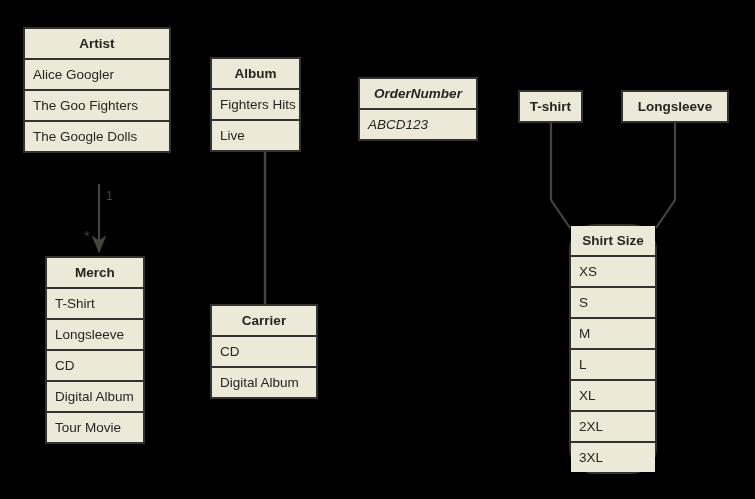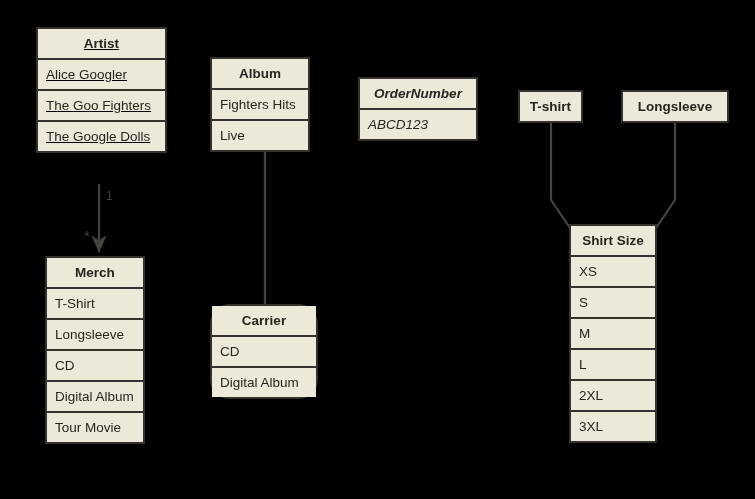--- a/index.html
+++ b/index.html
@@ -89,28 +89,28 @@
     <line x1="265" y1="149" x2="265" y2="306" stroke="#46443E" stroke-width="2.4"></line>
 
     <polyline points="551,120 551,200 570,228" fill="none" stroke="#46443E" stroke-width="2.2"></polyline>
 
     <polyline points="675,120 675,200 656,228" fill="none" stroke="#46443E" stroke-width="2.2"></polyline>
   </svg>
 
   <div class="mult-label" style="left:106px; top:190px;">1</div>
   <div class="mult-label star" style="left:84px; top:228px;">*</div>
 
-  <div class="entity" style="left:36px; top:27px; width:131px;text-decoration:underline;">
+  <div class="entity" style="left:23px; top:27px; width:148px;">
     <div class="entity-title">Artist</div>
     <div class="entity-row">Alice Googler</div>
     <div class="entity-row">The Goo Fighters</div>
     <div class="entity-row">The Google Dolls</div>
   </div>
 
-  <div class="entity" style="left:210px; top:57px; width:100px;">
+  <div class="entity" style="left:210px; top:57px; width:91px;">
     <div class="entity-title">Album</div>
     <div class="entity-row">Fighters Hits</div>
     <div class="entity-row">Live</div>
   </div>
 
   <div class="entity" style="left:358px; top:77px; width:120px;font-style:italic;">
     <div class="entity-title">OrderNumber</div>
     <div class="entity-row">ABCD123</div>
   </div>
 
@@ -124,29 +124,30 @@
 
   <div class="entity" style="left:45px; top:256px; width:100px;">
     <div class="entity-title">Merch</div>
     <div class="entity-row">T-Shirt</div>
     <div class="entity-row">Longsleeve</div>
     <div class="entity-row">CD</div>
     <div class="entity-row">Digital Album</div>
     <div class="entity-row">Tour Movie</div>
   </div>
 
-  <div class="entity" style="left:210px; top:304px; width:108px;border-radius:20px;">
+  <div class="entity" style="left:210px; top:304px; width:108px;">
     <div class="entity-title">Carrier</div>
     <div class="entity-row">CD</div>
     <div class="entity-row">Digital Album</div>
   </div>
 
-  <div class="entity" style="left:569px; top:224px; width:88px;">
+  <div class="entity" style="left:569px; top:224px; width:88px;border-radius:26px;">
     <div class="entity-title">Shirt Size</div>
     <div class="entity-row">XS</div>
     <div class="entity-row">S</div>
     <div class="entity-row">M</div>
     <div class="entity-row">L</div>
+    <div class="entity-row">XL</div>
     <div class="entity-row">2XL</div>
     <div class="entity-row">3XL</div>
   </div>
 
 </div>
 
 </body></html>

